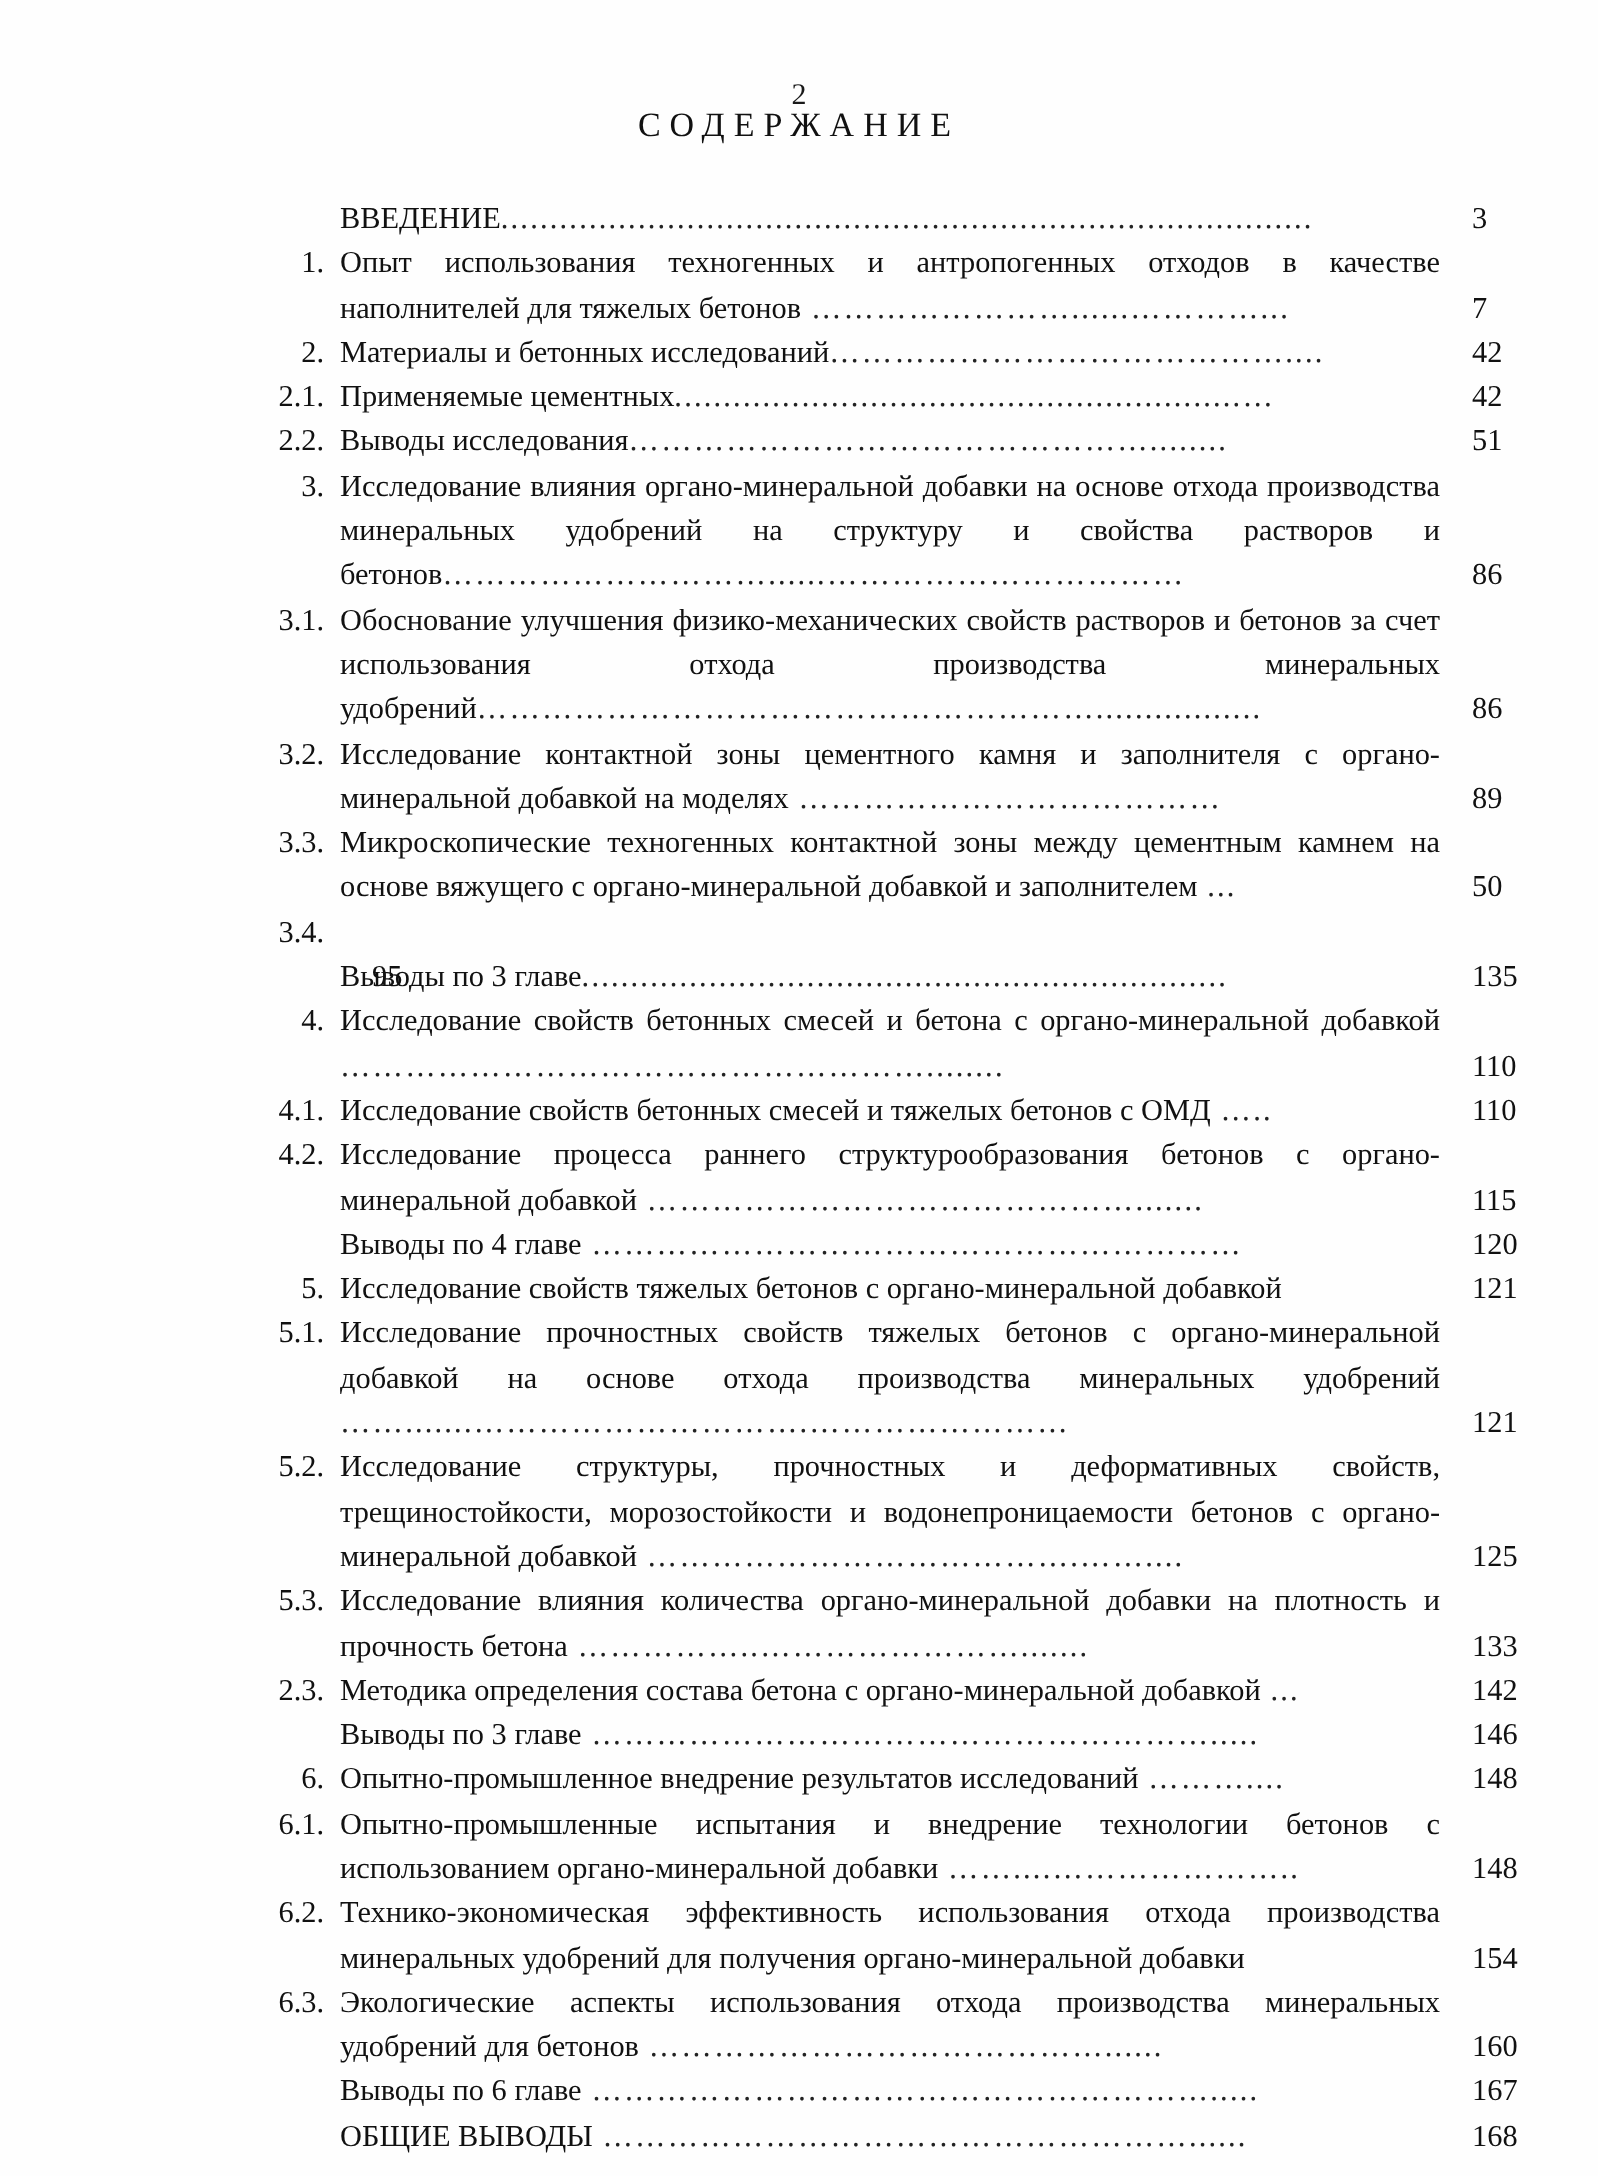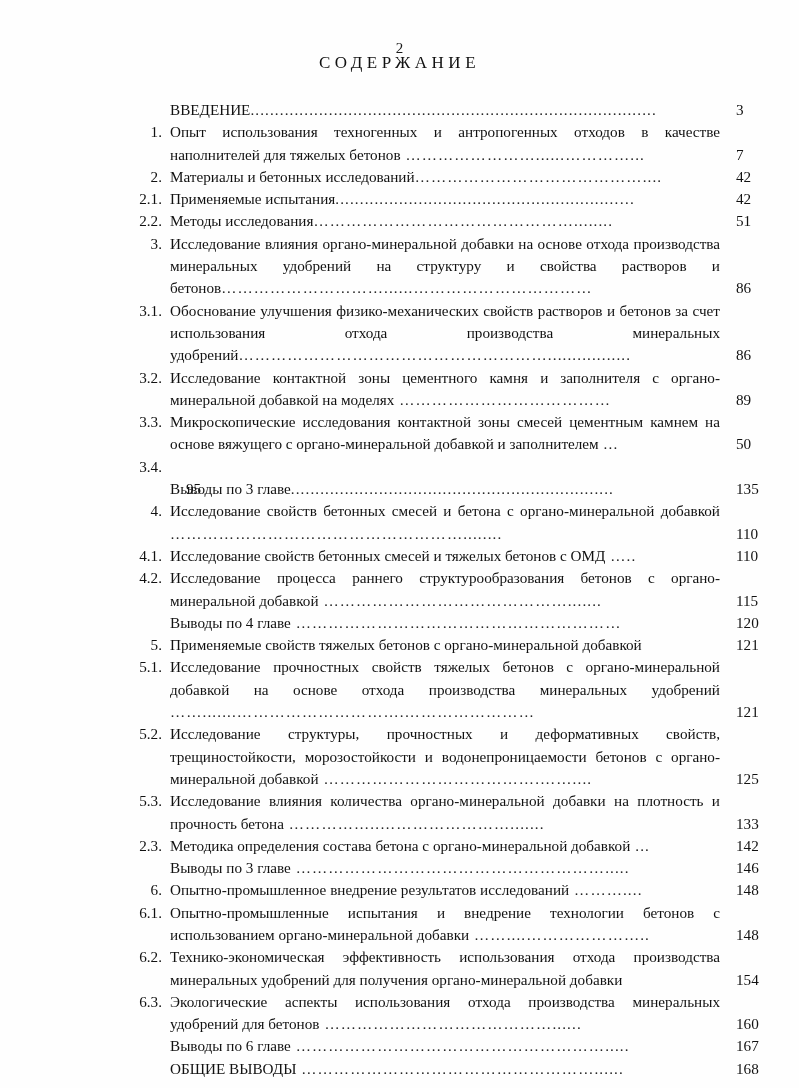--- a/index.html
+++ b/index.html
@@ -138,30 +138,30 @@
         <div class="body-col">
           <div class="entry-title"><span>Материалы и бетонных исследований</span><span class="leader">……………………………………....</span></div>
         </div>
         <div class="pages-col">
           <span class="page-no">42</span>
         </div>
       </div>
       <div class="toc-row lines-1">
         <div class="num">2.1.</div>
         <div class="body-col">
-          <div class="entry-title"><span>Применяемые испытания</span><span class="leader">..........................................................…</span></div>
+          <div class="entry-title"><span>Применяемые цементных</span><span class="leader">..........................................................…</span></div>
         </div>
         <div class="pages-col">
           <span class="page-no">42</span>
         </div>
       </div>
       <div class="toc-row lines-1">
         <div class="num">2.2.</div>
         <div class="body-col">
-          <div class="entry-title"><span>Методы исследования</span><span class="leader">…………………………………………........</span></div>
+          <div class="entry-title"><span>Выводы исследования</span><span class="leader">…………………………………………........</span></div>
         </div>
         <div class="pages-col">
           <span class="page-no">51</span>
         </div>
       </div>
       <div class="toc-row lines-3">
         <div class="num">3.</div>
         <div class="body-col">
           <div class="entry-title"><span>Исследование влияния органо-минеральной добавки на основе отхода производства минеральных удобрений на структуру и свойства растворов и бетонов</span><span class="leader">…………………………......……………………………</span></div>
         </div>
@@ -183,21 +183,21 @@
         <div class="body-col">
           <div class="entry-title"><span>Исследование контактной зоны цементного камня и заполнителя с органо-минеральной добавкой на моделях</span><span class="leader"> …………………………………</span></div>
         </div>
         <div class="pages-col">
           <span class="page-no">89</span>
         </div>
       </div>
       <div class="toc-row lines-2">
         <div class="num">3.3.</div>
         <div class="body-col">
-          <div class="entry-title"><span>Микроскопические исследования контактной зоны смесей цементным камнем на основе вяжущего с органо-минеральной добавкой и заполнителем</span><span class="leader"> ...</span></div>
+          <div class="entry-title"><span>Микроскопические техногенных контактной зоны между цементным камнем на основе вяжущего с органо-минеральной добавкой и заполнителем</span><span class="leader"> ...</span></div>
         </div>
         <div class="pages-col">
           <span class="page-no">50</span>
         </div>
       </div>
       <div class="toc-row lines-2">
         <div class="num">3.4.</div>
         <div class="pages-col">
           <span class="page-no">95</span>
         </div>
@@ -243,21 +243,21 @@
         <div class="body-col">
           <div class="entry-title"><span>Выводы по 4 главе</span><span class="leader"> ……………………………………………………</span></div>
         </div>
         <div class="pages-col">
           <span class="page-no">120</span>
         </div>
       </div>
       <div class="toc-row lines-1">
         <div class="num">5.</div>
         <div class="body-col">
-          <div class="entry-title"><span>Применяемые свойств тяжелых бетонов с органо-минеральной добавкой</span><span class="leader"></span></div>
+          <div class="entry-title"><span>Исследование свойств тяжелых бетонов с органо-минеральной добавкой</span><span class="leader"></span></div>
         </div>
         <div class="pages-col">
           <span class="page-no">121</span>
         </div>
       </div>
       <div class="toc-row lines-3">
         <div class="num">5.1.</div>
         <div class="body-col">
           <div class="entry-title"><span>Исследование прочностных свойств тяжелых бетонов с органо-минеральной добавкой на основе отхода производства минеральных удобрений</span><span class="leader"> …….......………………………….……………………</span></div>
         </div>

